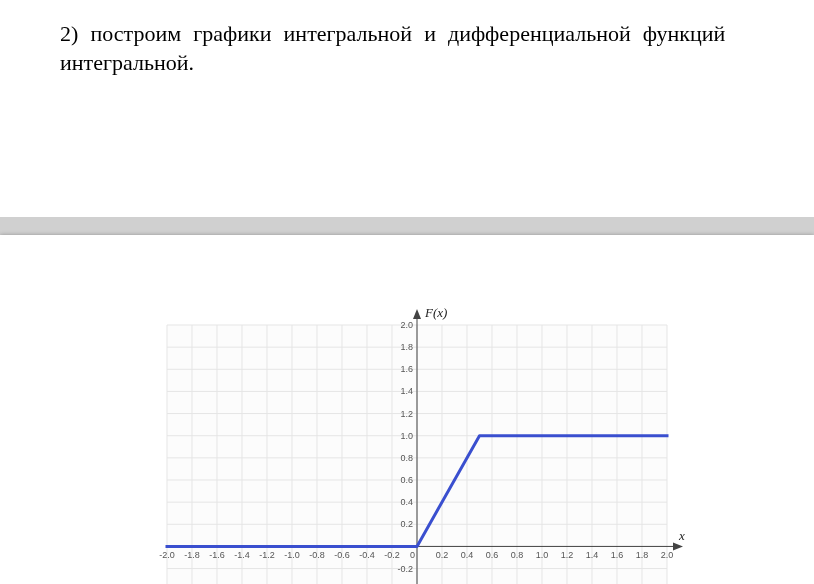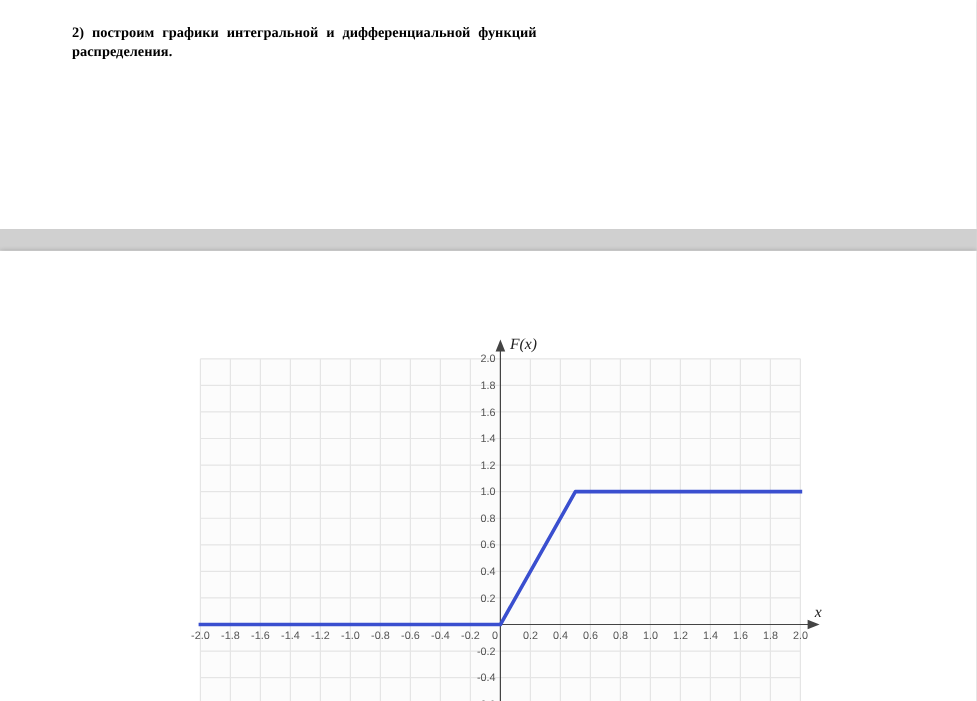--- a/index.html
+++ b/index.html
@@ -21,25 +21,24 @@
     height: 18px;
     background: #d0d0d0;
   }
   .page-bottom {
     padding: 60px 60px 0 60px;
     position: relative;
     height: 366px;
     overflow: hidden;
   }
   .problem-text {
-    font-size: 12px;
+    font-size: 22px;
     line-height: 1.3;
     text-align: justify;
     word-spacing: 0.3em;
-    font-weight: bold;
   }
   .chart-wrap {
     position: relative;
     width: 560px;
     margin: 0 auto;
   }
   svg { display: block; }
   .grid-line { stroke: #e5e5e5; stroke-width: 1; }
   .axis-line { stroke: #444; stroke-width: 1; }
   .data-line { stroke: #3a4fcf; stroke-width: 3; fill: none; stroke-linejoin: round; stroke-linecap: square; }
@@ -48,21 +47,21 @@
   .x-label { font-size: 13px; fill: #222; font-family: "Times New Roman", serif; font-style: italic; }
   .arrowhead { fill: #444; }
 </style>
 </head>
 <body>
 
 <div class="page page-top">
   <div class="problem-text">
     <span>2)</span>
     <span>построим графики интегральной и дифференциальной функций</span><br>
-    <span>распределения.</span>
+    <span>интегральной.</span>
   </div>
 </div>
 
 <div class="page-gap"></div>
 
 <div class="page page-bottom">
   <div class="chart-wrap">
     <svg id="cdf-svg" width="560" height="360">
         <rect x="40" y="30" width="500" height="310" fill="#fcfcfc"></rect>
         <line x1="40" y1="30" x2="40" y2="340" class="grid-line"></line>

